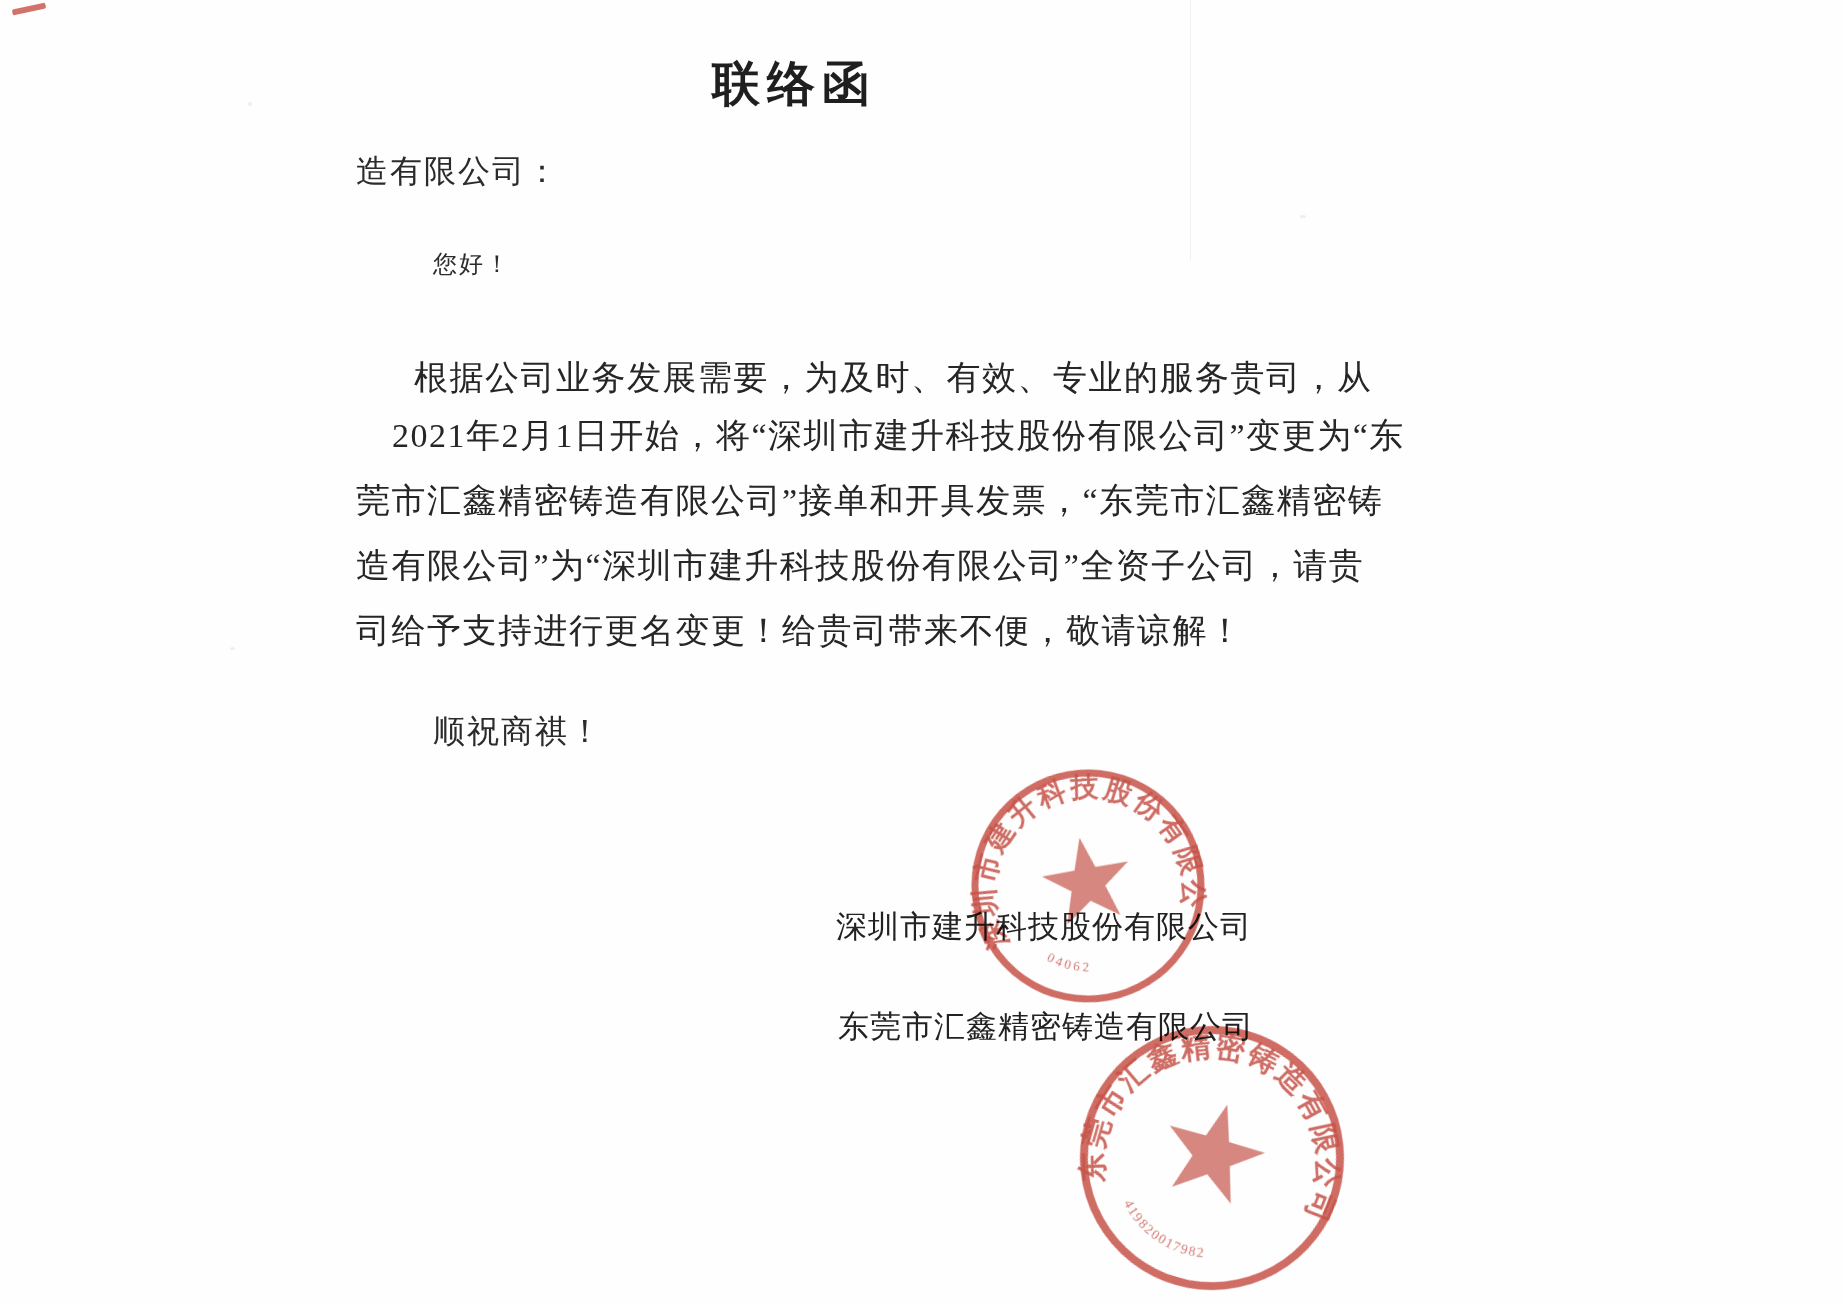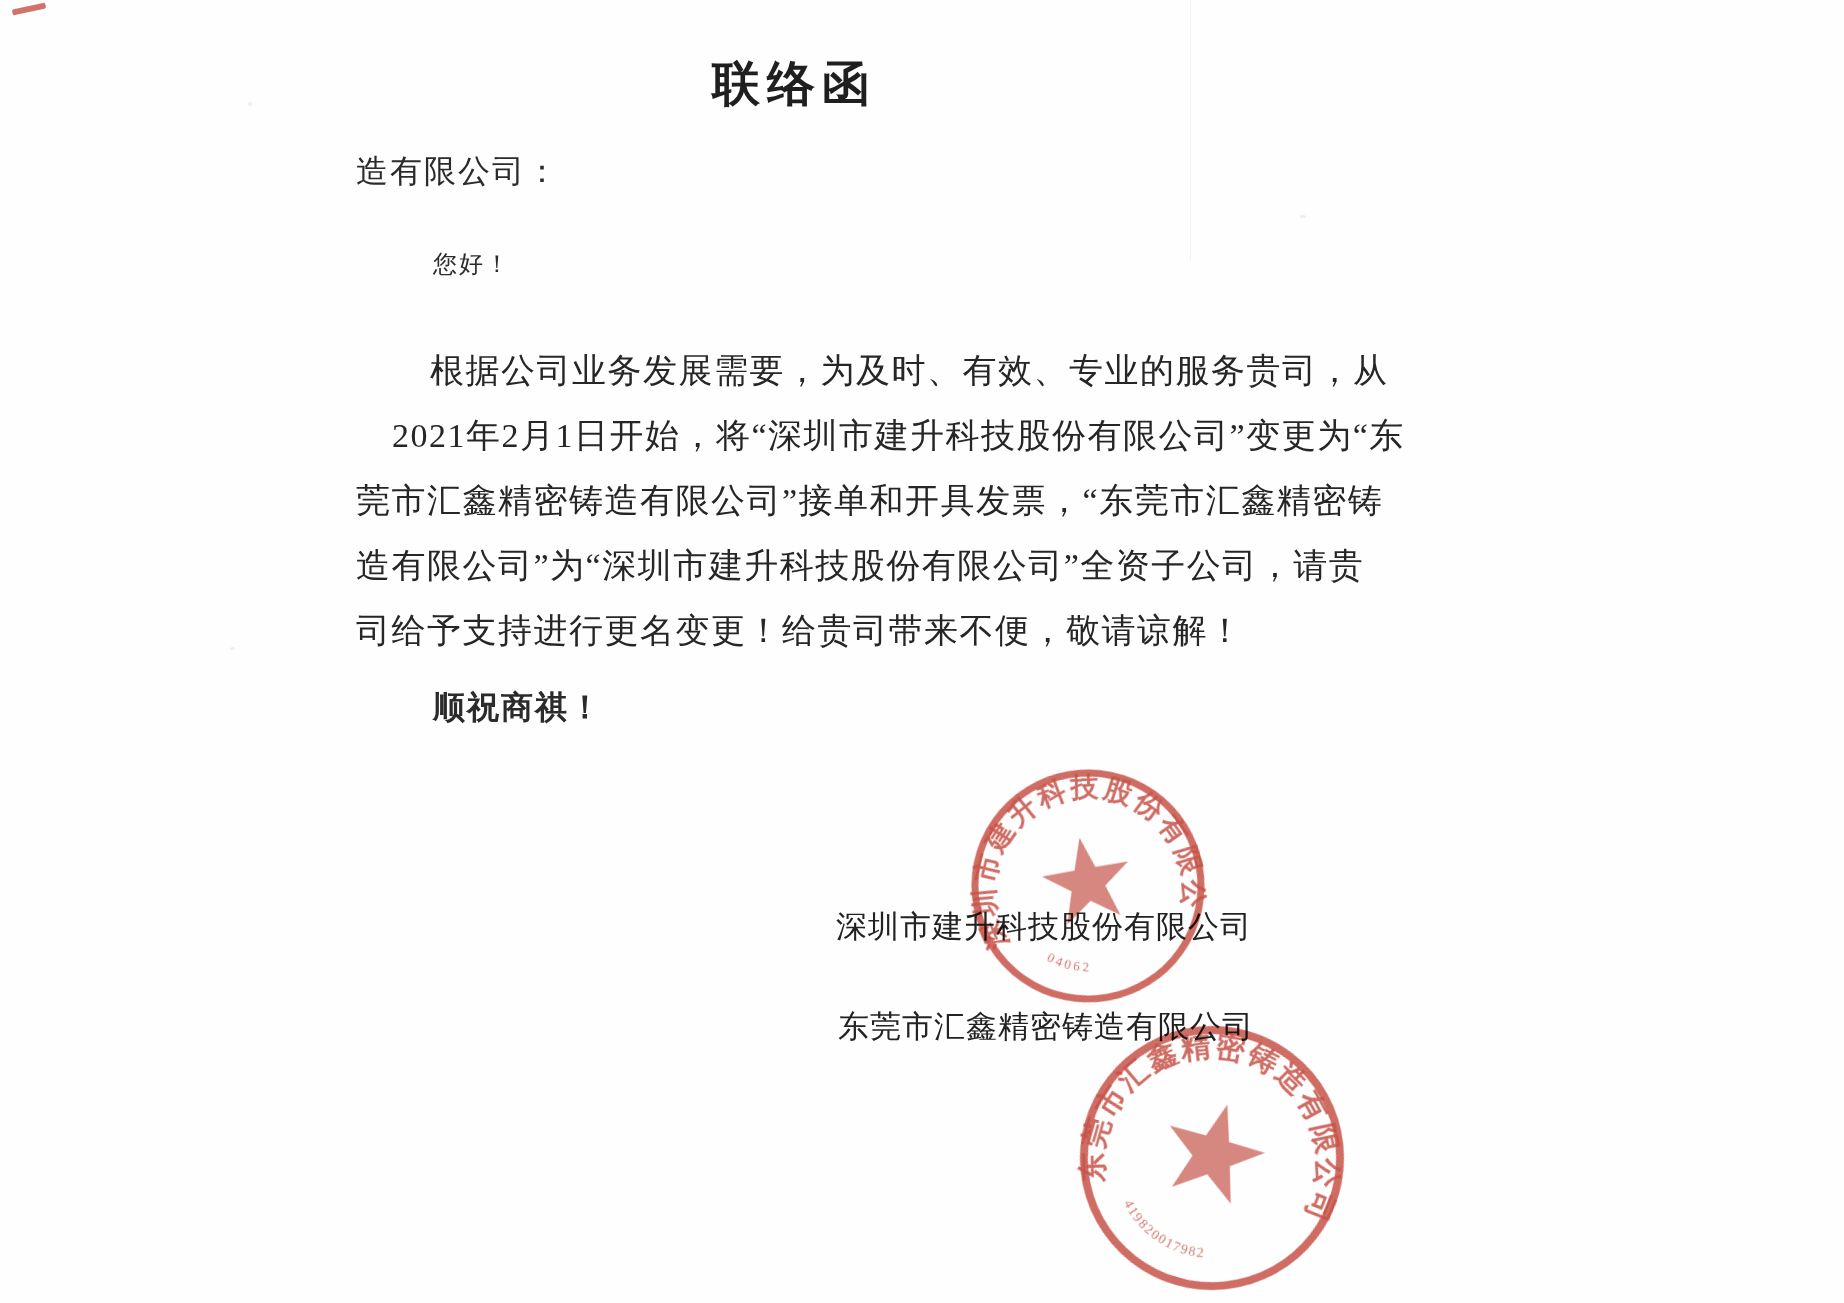--- a/index.html
+++ b/index.html
@@ -18,22 +18,22 @@
     color:#1f1f1f;
     margin-top:12px;
   }
   .salutation{position:absolute;left:356px;top:150px;font-size:32px;letter-spacing:2px;}
   .greeting{position:absolute;left:433px;top:248px;font-size:24px;letter-spacing:2px;}
   .body-line{
     position:absolute;left:356px;
     font-size:34px;letter-spacing:1.5px;white-space:nowrap;
     color:#262626;
   }
-  .body-line.indent{left:430px;}
-  .closing{position:absolute;left:433px;top:686px;font-size:32px;letter-spacing:2px;font-weight:bold;}
+  .body-line.indent{left:414px;margin-top:7px;}
+  .closing{position:absolute;left:433px;top:710px;font-size:32px;letter-spacing:2px;font-weight:normal;}
   .sig{position:absolute;font-size:31px;letter-spacing:1px;white-space:nowrap;color:#222;}
   .sig-1{left:836px;top:906px;}
   .sig-2{left:838px;top:1006px;}
   .doc-date{position:absolute;left:943px;top:1103px;font-size:31px;letter-spacing:2px;white-space:nowrap;}
   .stamp{
     position:absolute;
     mix-blend-mode:multiply;
     opacity:.88;
     filter:blur(.4px);
   }

